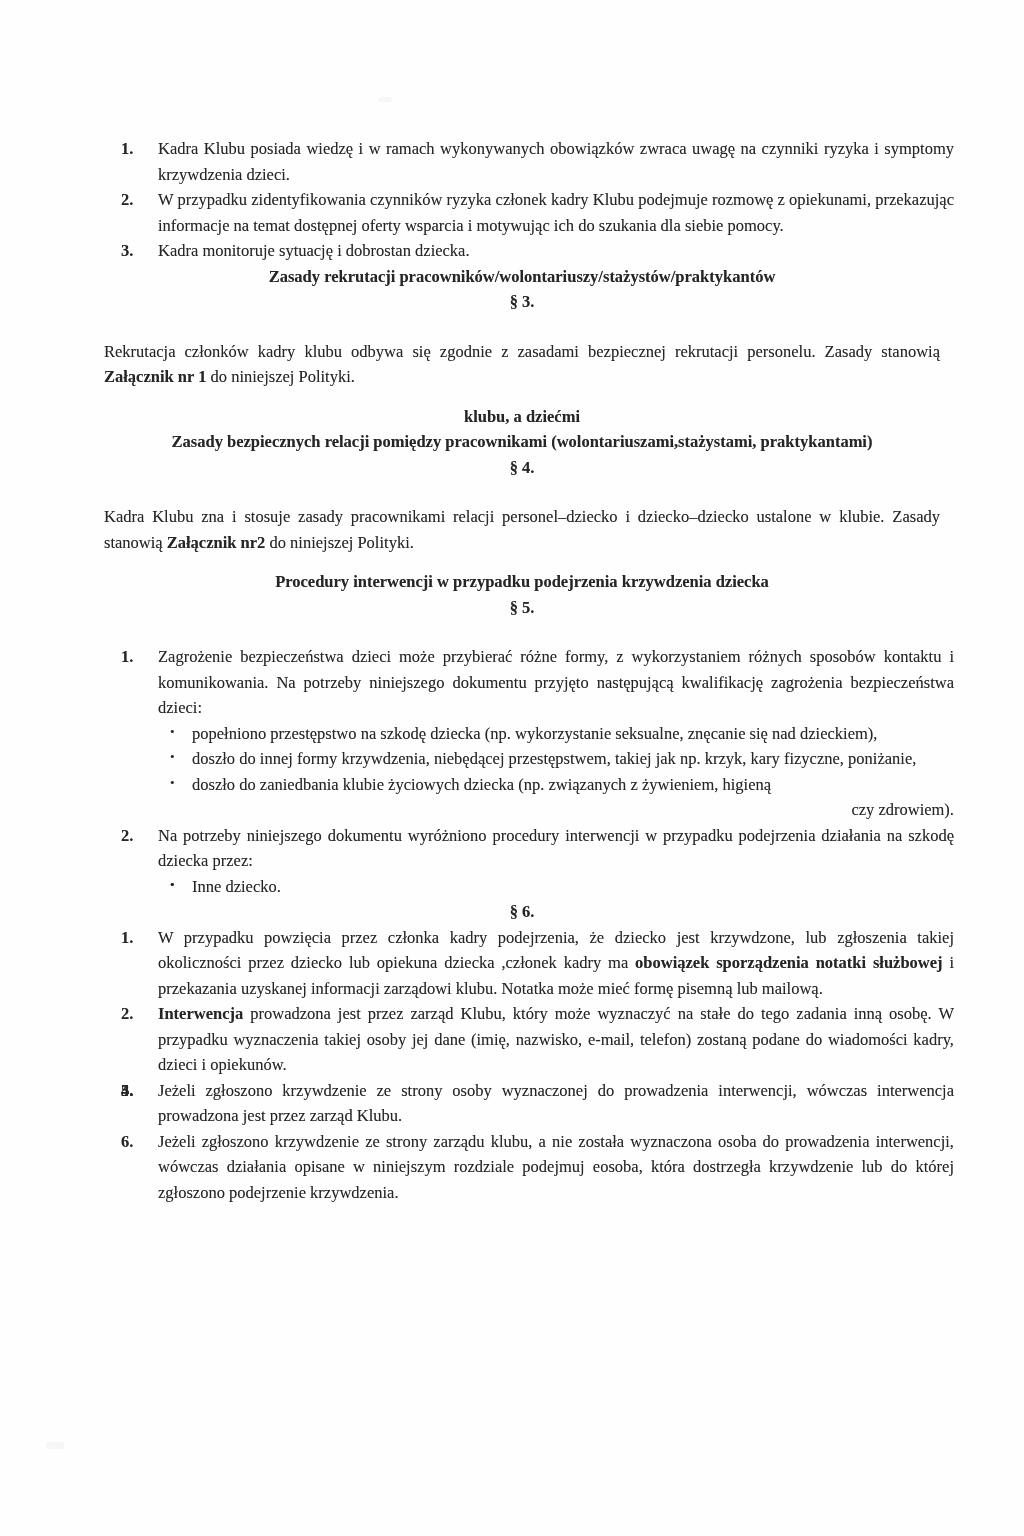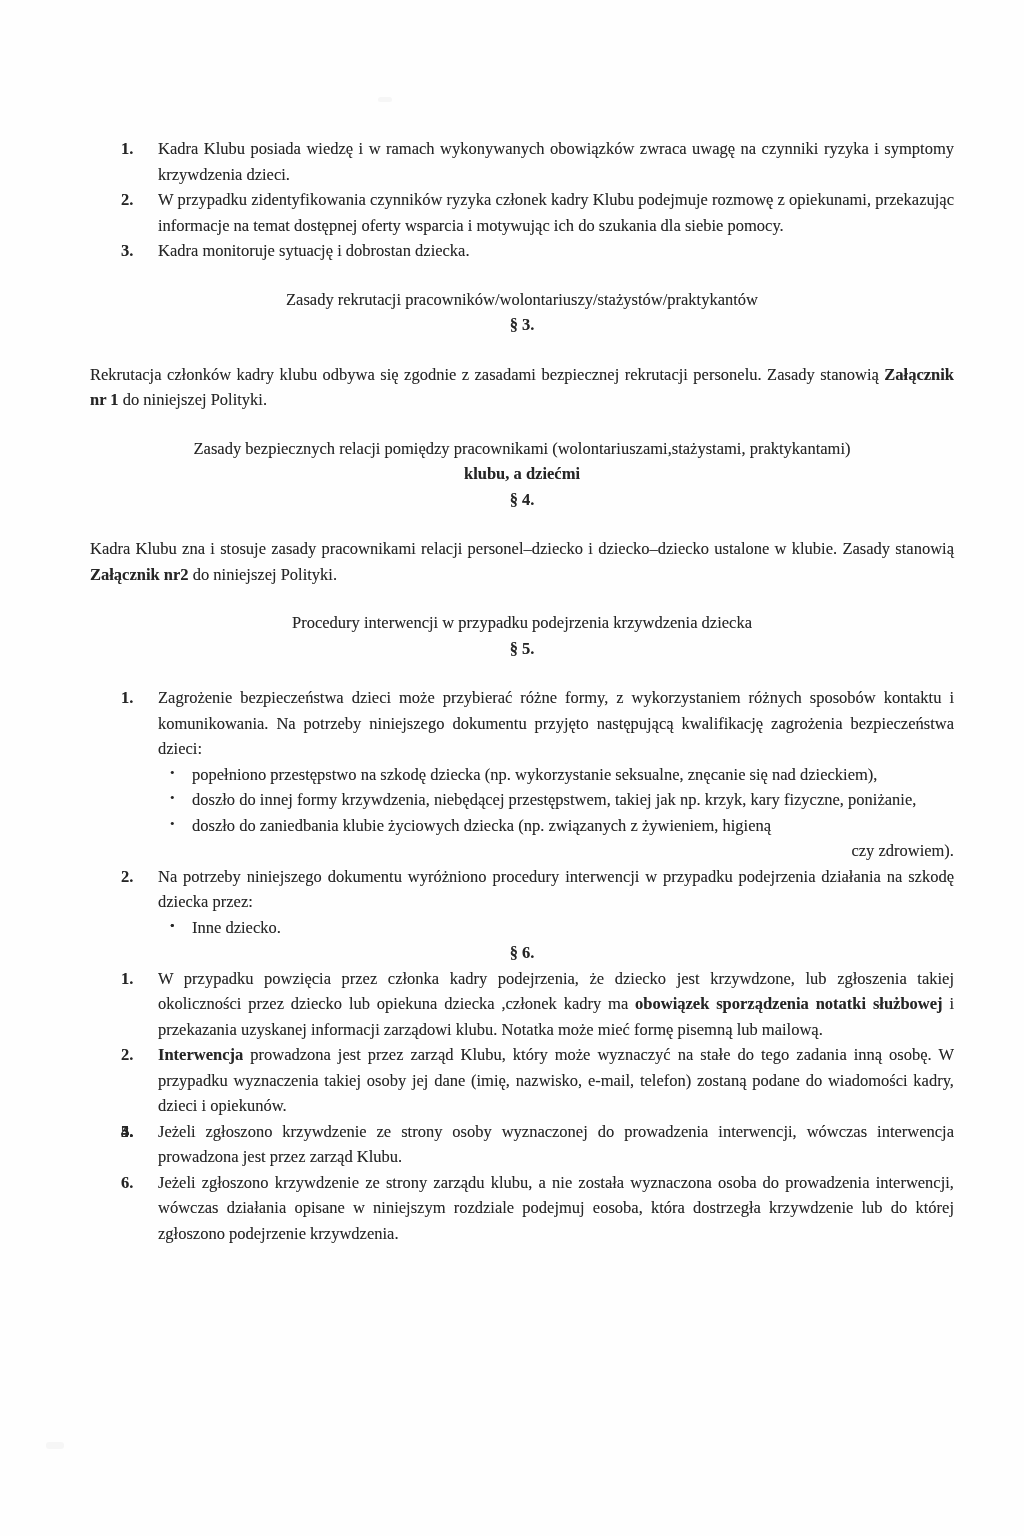--- a/index.html
+++ b/index.html
@@ -56,32 +56,31 @@
   }
   .outdent {
     padding-left: 38px;
     text-align: right;
   }
   .center {
     text-align: center;
   }
   .bold { font-weight: bold; }
   .section-title {
-    margin-top: 23px;
-    font-weight: normal;
+    font-weight: bold;
   }
   .section-mark {
     font-weight: bold;
     margin-bottom: 24px;
   }
   .inline-mark {
     font-weight: bold;
     margin: 0;
   }
-  .para { margin: 0; }
+  .para { margin: 14px; }
   .scan-artifact {
     position: absolute;
     background: rgba(120,120,120,0.06);
     border-radius: 3px;
   }
   .artifact-top { left: 378px; top: 97px; width: 14px; height: 5px; }
   .artifact-bottom { left: 46px; top: 1442px; width: 18px; height: 7px; }
 </style>
 </head>
 <body>
@@ -102,22 +101,22 @@
     </div>
     <div class="num-item">
       <span class="num">3.</span>
       <span>Kadra monitoruje sytuację i dobrostan dziecka.</span>
     </div>
 
     <div class="center section-title">Zasady rekrutacji pracowników/wolontariuszy/stażystów/praktykantów</div>
     <div class="center section-mark">§ 3.</div>
     <p class="para"><span>Rekrutacja członków kadry klubu odbywa się zgodnie z zasadami bezpiecznej rekrutacji personelu. Zasady stanowią </span><span class="bold">Załącznik nr 1</span><span> do niniejszej Polityki.</span></p>
 
+    <div class="center bold">klubu, a dziećmi</div>
     <div class="center section-title">Zasady bezpiecznych relacji pomiędzy pracownikami (wolontariuszami,stażystami, praktykantami)</div>
-    <div class="center bold">klubu, a dziećmi</div>
     <div class="center section-mark">§ 4.</div>
     <p class="para"><span>Kadra Klubu zna i stosuje zasady pracownikami relacji personel–dziecko i dziecko–dziecko ustalone w klubie. Zasady stanowią </span><span class="bold">Załącznik nr2</span><span> do niniejszej Polityki.</span></p>
 
     <div class="center section-title">Procedury interwencji w przypadku podejrzenia krzywdzenia dziecka</div>
     <div class="center section-mark">§ 5.</div>
 
     <div class="num-item">
       <span class="num">1.</span>
       <span>Zagrożenie bezpieczeństwa dzieci może przybierać różne formy, z wykorzystaniem różnych sposobów kontaktu i komunikowania. Na potrzeby niniejszego dokumentu przyjęto następującą kwalifikację zagrożenia bezpieczeństwa dzieci:</span>
     </div>

